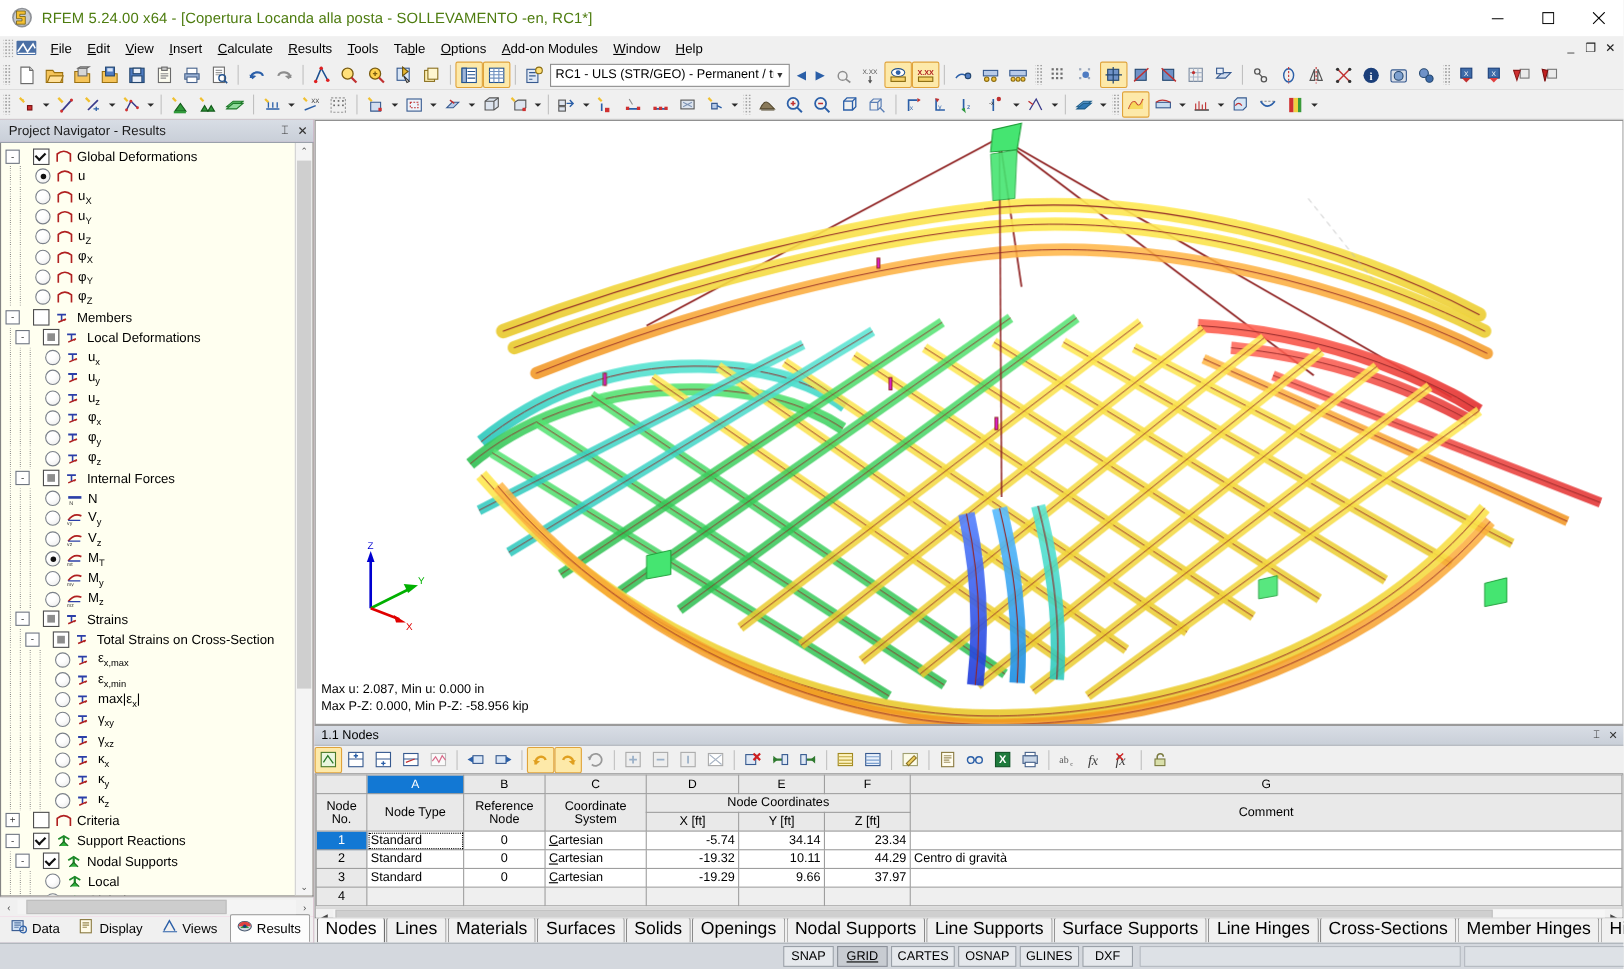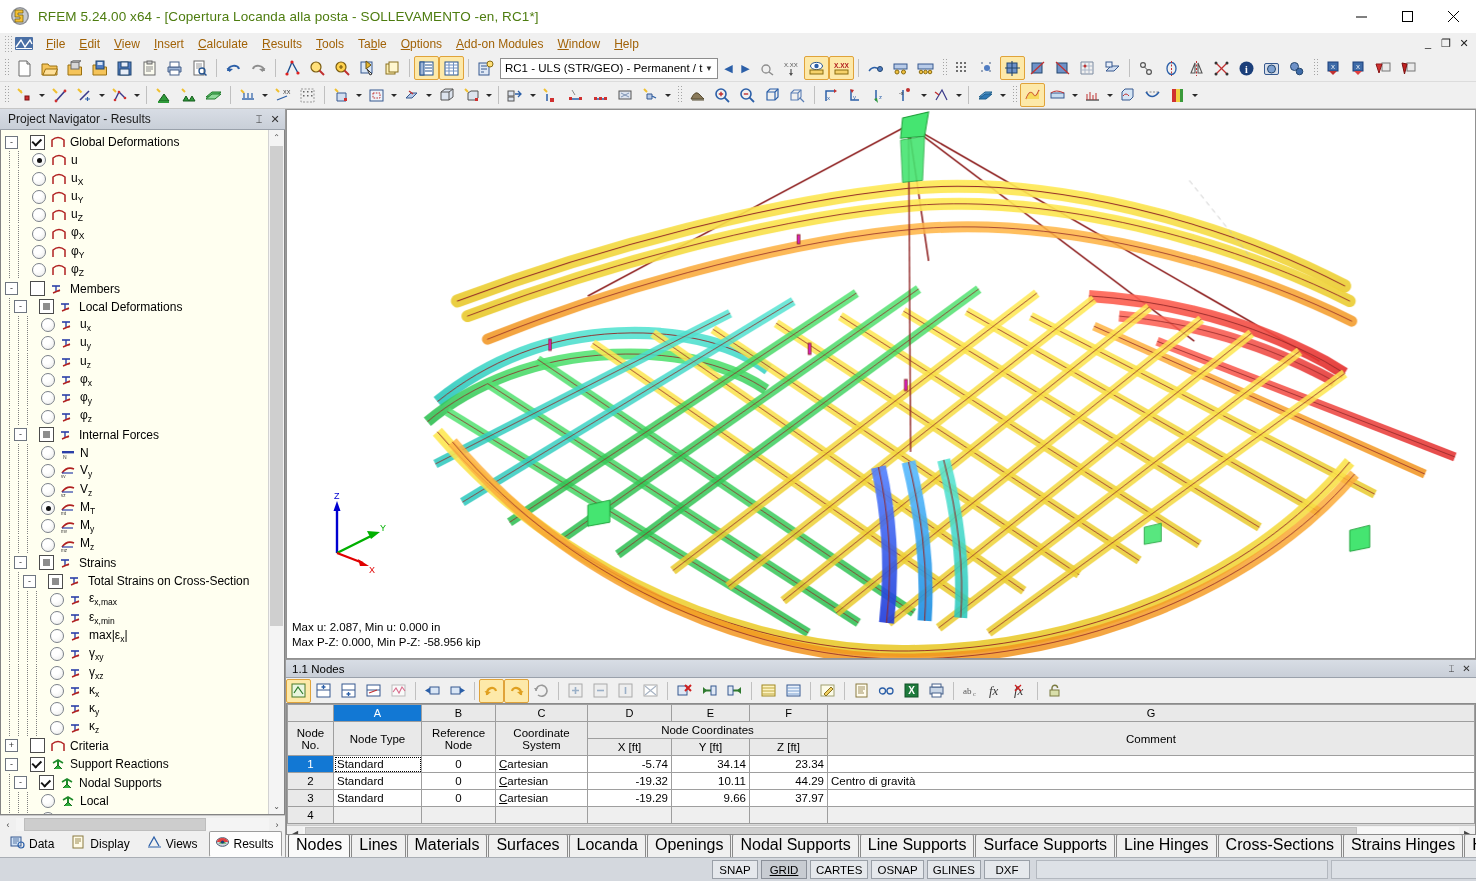--- a/index.html
+++ b/index.html
@@ -20,21 +20,21 @@
   .tb-spacer{flex:1;}
   .winbtns{display:flex;height:32px;}
   .winbtn{width:46px;height:32px;display:flex;align-items:center;justify-content:center;color:#000;}
 
   
   .menubar{height:22px;background:#f0f0f0;display:flex;align-items:center;flex:none;position:relative;}
   .grip{width:9px;height:16px;margin-left:3px;margin-right:2px;
         background-image:radial-gradient(#9a9a9a 40%, transparent 41%);
         background-size:3px 3px;background-position:1px 2px;flex:none;opacity:.8;}
   .appglyph{width:20px;height:18px;margin-right:5px;flex:none;}
-  .menuitem{padding:3px 7px 4px 7px;font-size:12px;white-space:nowrap;cursor:default;color:#a16207;}
+  .menuitem{padding:3px 7px 4px 7px;font-size:12px;white-space:nowrap;cursor:default;color:#000000;}
   .menuitem u{text-decoration:underline;}
   .menu-right{position:absolute;right:4px;top:2px;display:flex;gap:2px;align-items:center;}
   .mini-btn{width:16px;height:16px;display:flex;align-items:center;justify-content:center;
             font-size:11px;color:#222;}
 
   
   .toolbar{height:26px;background:#f0f0f0;display:flex;align-items:center;flex:none;
            border-bottom:1px solid #dcdcdc;gap:0px;}
   .toolbar.second{height:26px;border-bottom:1px solid #c6c6c6;}
   .tbtn{width:23px;height:22px;display:flex;align-items:center;justify-content:center;flex:none;
@@ -1930,28 +1930,28 @@
             </div>
             <div style="width:16px;text-align:center;font-size:8px;color:#444;">▶</div>
           </div>
         </div>
 
         <div class="tab-row" id="gtabs">
             <div class="gtab active">Nodes</div>
             <div class="gtab">Lines</div>
             <div class="gtab">Materials</div>
             <div class="gtab">Surfaces</div>
-            <div class="gtab">Locanda</div>
+            <div class="gtab">Solids</div>
             <div class="gtab">Openings</div>
             <div class="gtab">Nodal Supports</div>
             <div class="gtab">Line Supports</div>
             <div class="gtab">Surface Supports</div>
             <div class="gtab">Line Hinges</div>
             <div class="gtab">Cross-Sections</div>
-            <div class="gtab">Strains Hinges</div>
+            <div class="gtab">Member Hinges</div>
             <div class="gtab">Hinges Eccentricities</div>
             <div class="gtab">Member Divisions</div>
             <div class="gtab">Members</div>
           </div>
       </div>
     </div>
   </div>
 
   <div class="status">
     <div class="st-left" id="stbtns" style="padding-left: 712px;">

